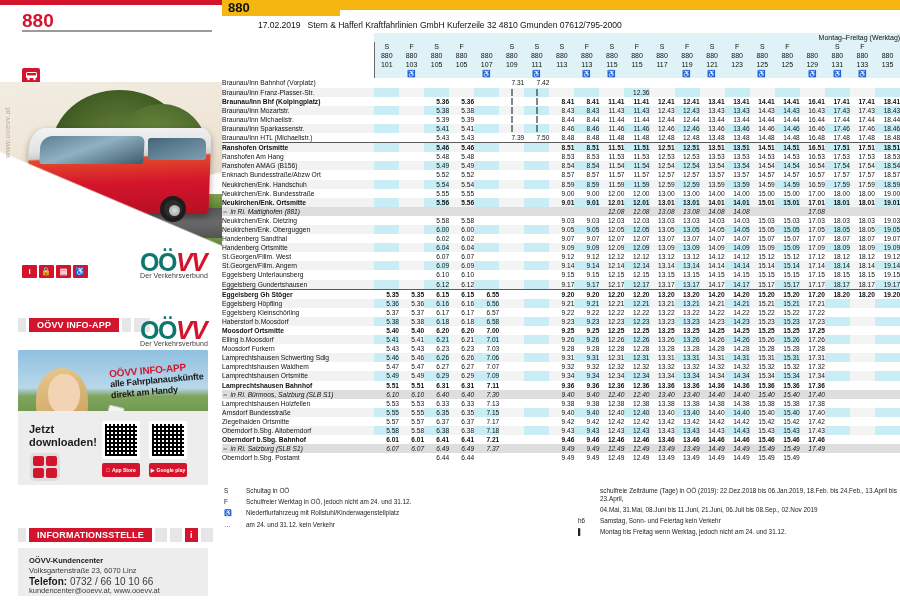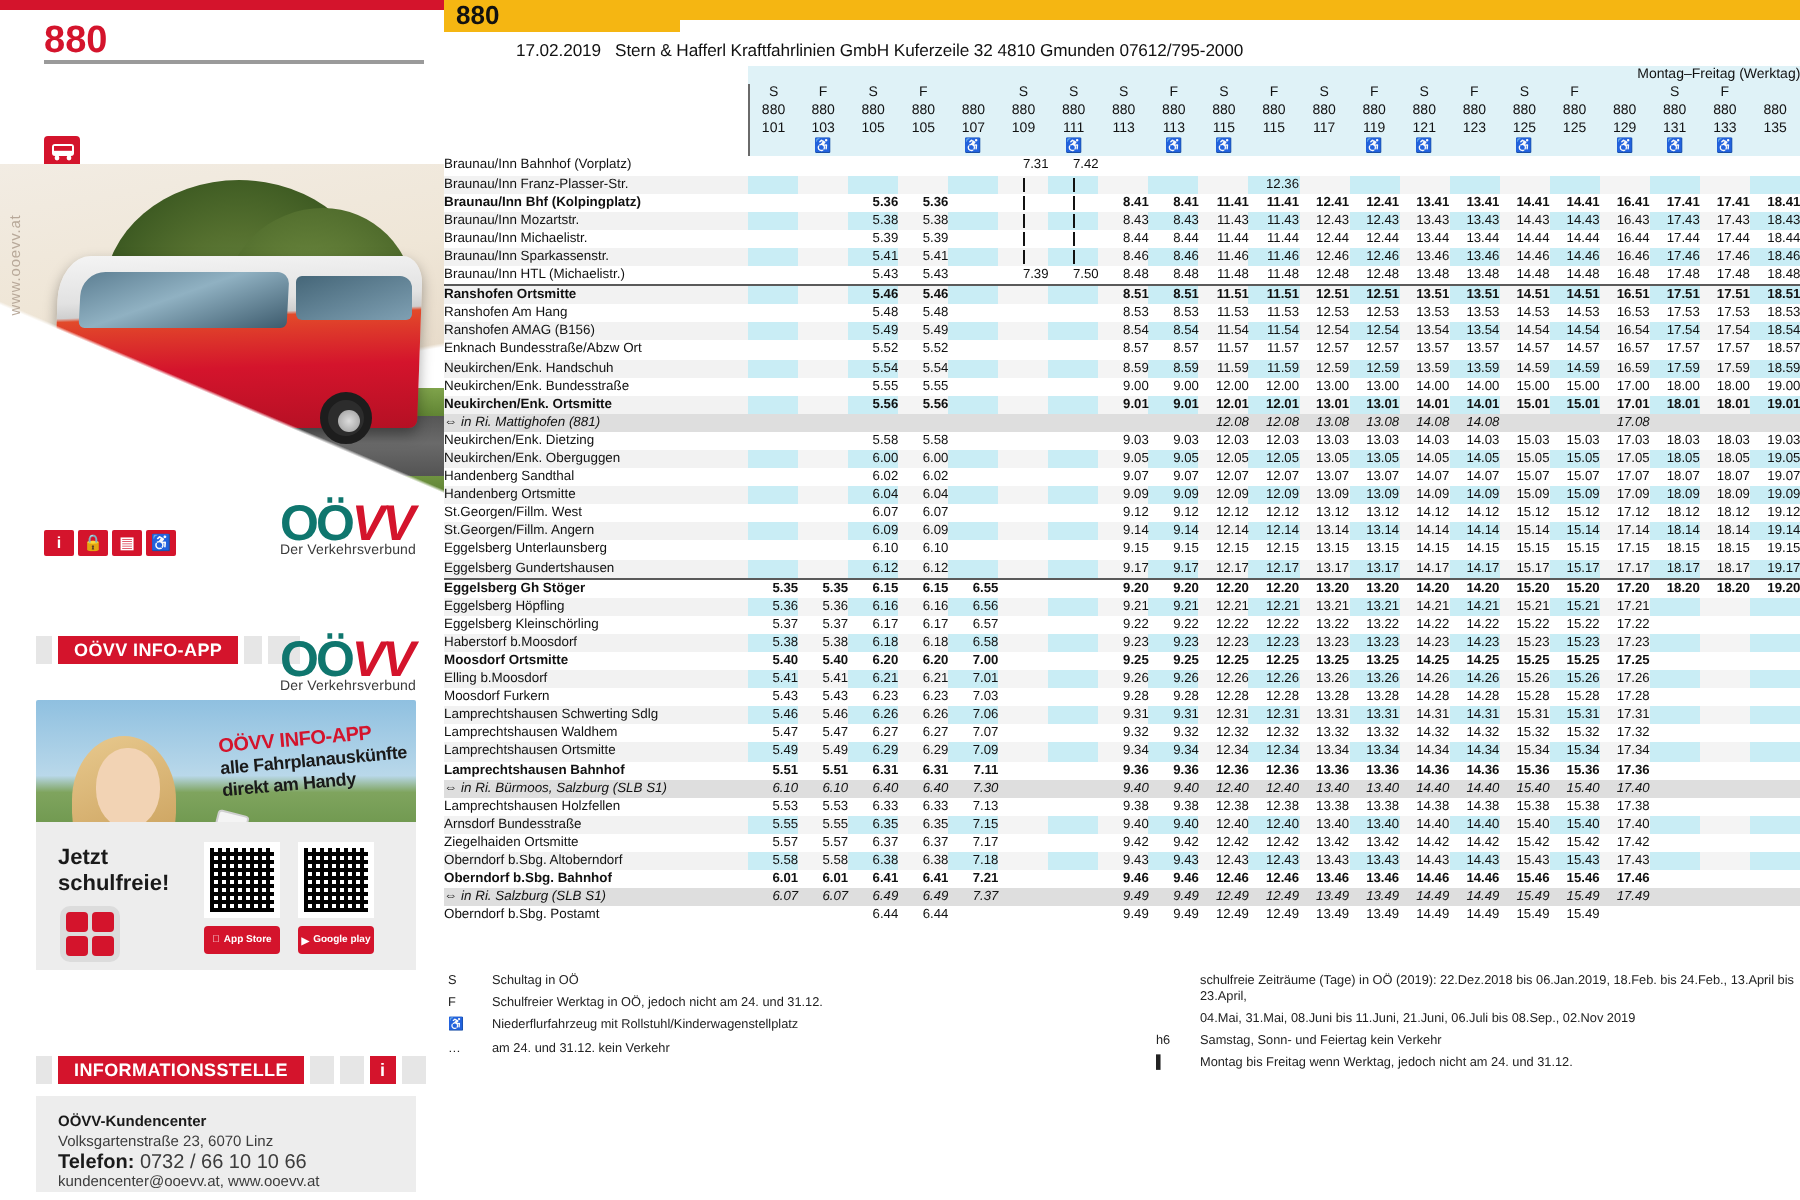--- a/index.html
+++ b/index.html
@@ -378,21 +378,21 @@
       <div class="apptext">
         <div class="t1">OÖVV INFO-APP</div>
         <div class="t2">alle Fahrplanauskünfte</div>
         <div class="t2">direkt am Handy</div>
       </div>
     </div>
 
     <div id="dl-box">
       <div class="jetzt">
         <span>Jetzt</span><br>
-        <span>schulfreie!</span>
+        <span>downloaden!</span>
       </div>
       <div class="app-grid">
           <div></div>
           <div></div>
           <div></div>
           <div></div>
         </div>
       <div class="qr" id="qr1"></div>
       <div class="qr" id="qr2"></div>
       <div class="store-btn" id="store1">

